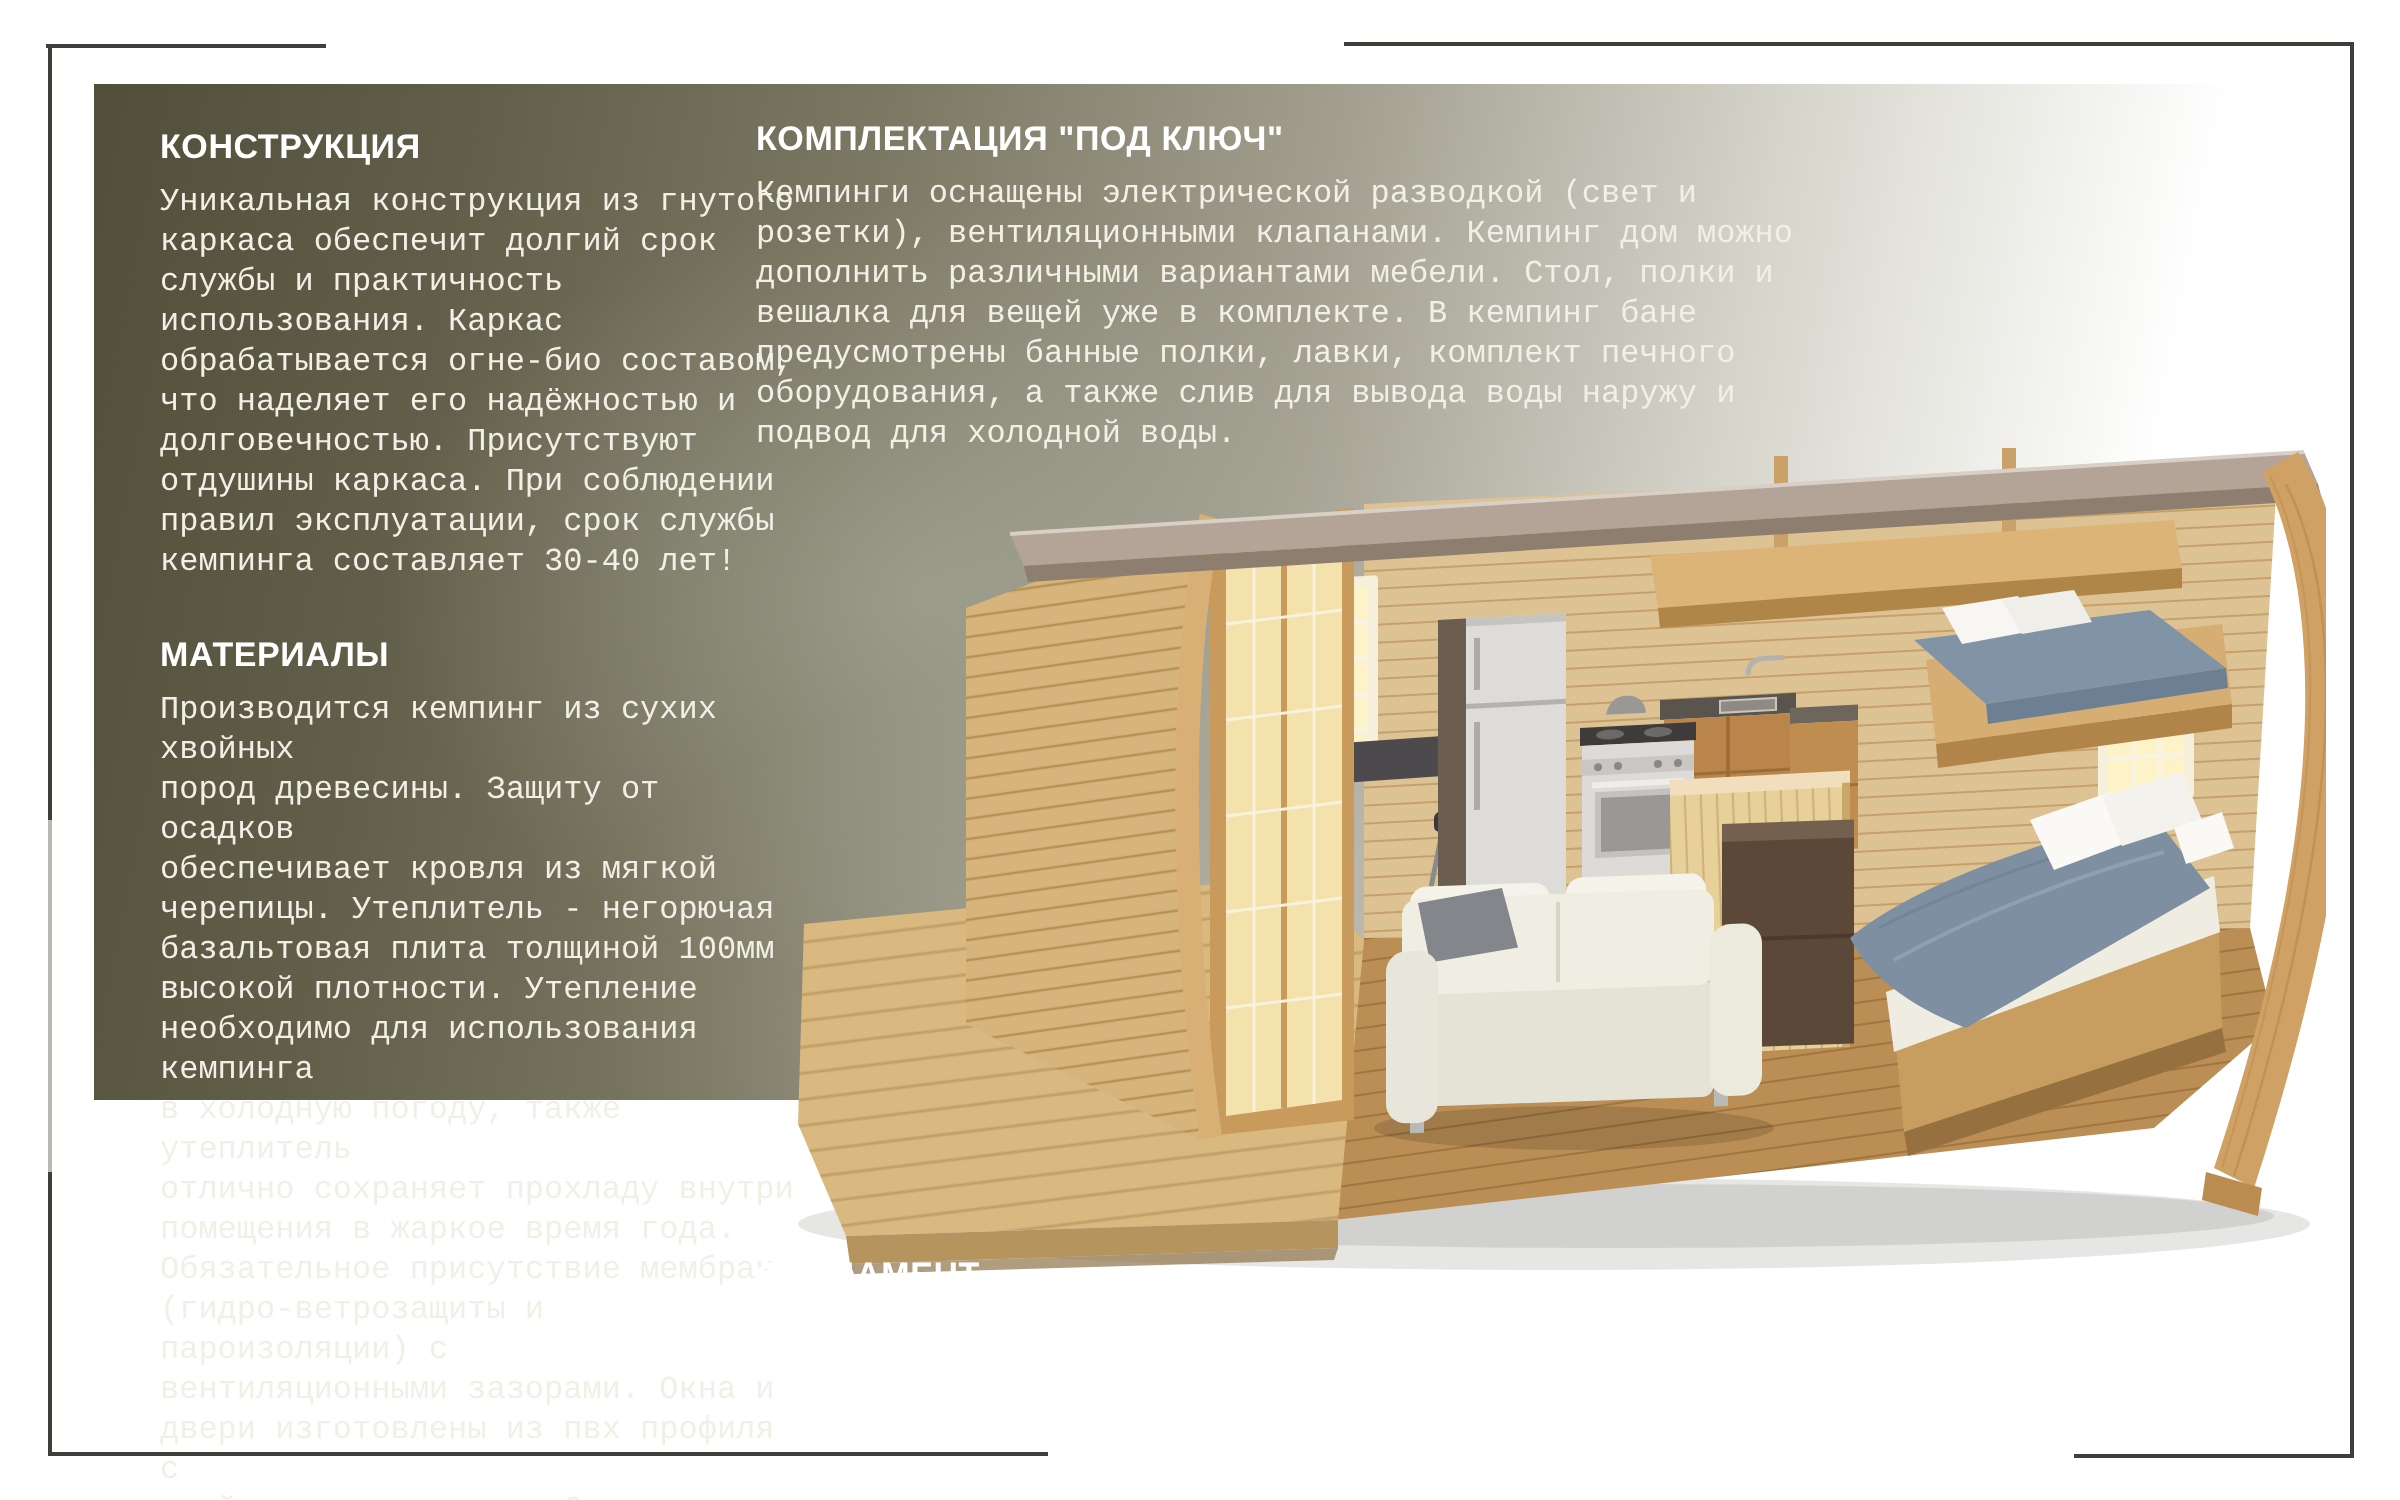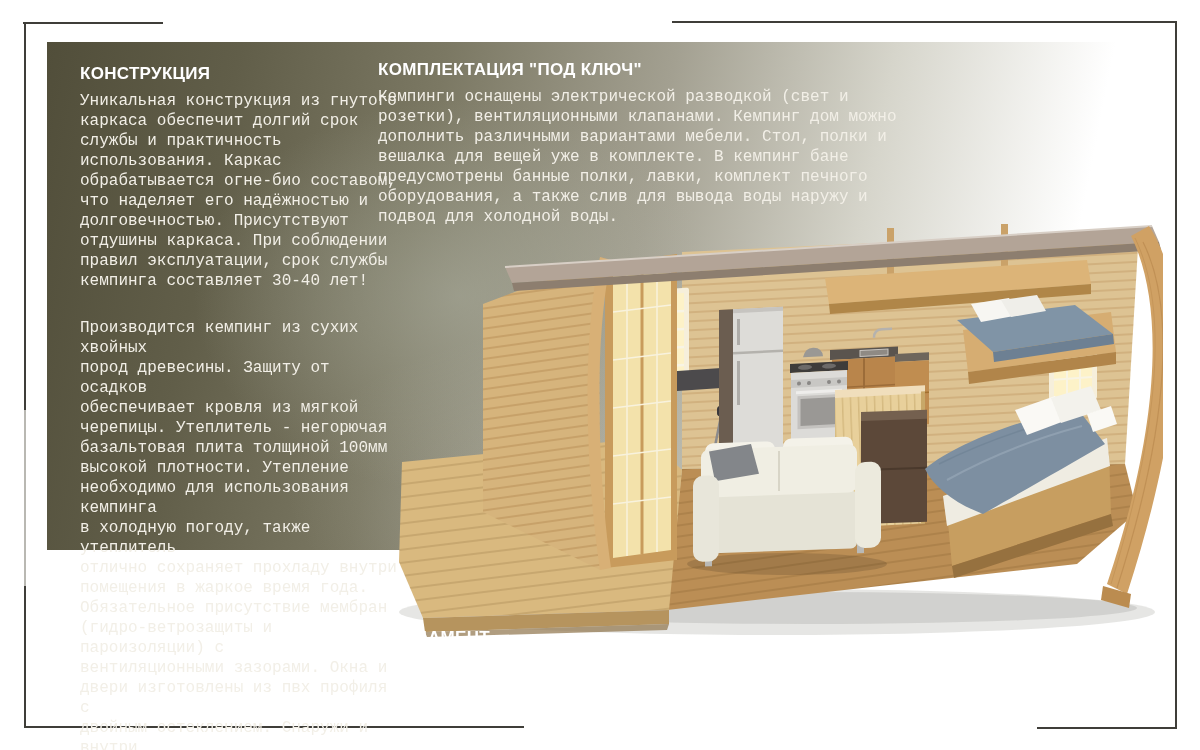--- a/index.html
+++ b/index.html
@@ -245,20 +245,21 @@
       <p class="body">Уникальная конструкция из гнутого
 каркаса обеспечит долгий срок
 службы и практичность
 использования. Каркас
 обрабатывается огне-био составом,
 что наделяет его надёжностью и
 долговечностью. Присутствуют
 отдушины каркаса. При соблюдении
 правил эксплуатации, срок службы
 кемпинга составляет 30-40 лет!</p>
+      <h2>МАТЕРИАЛЫ</h2>
       <p class="body">Производится кемпинг из сухих хвойных
 пород древесины. Защиту от осадков
 обеспечивает кровля из мягкой
 черепицы.  Утеплитель - негорючая
 базальтовая плита толщиной 100мм
 высокой плотности. Утепление
 необходимо для использования кемпинга
 в холодную погоду, также утеплитель
 отлично сохраняет прохладу внутри
 помещения в жаркое время года.

